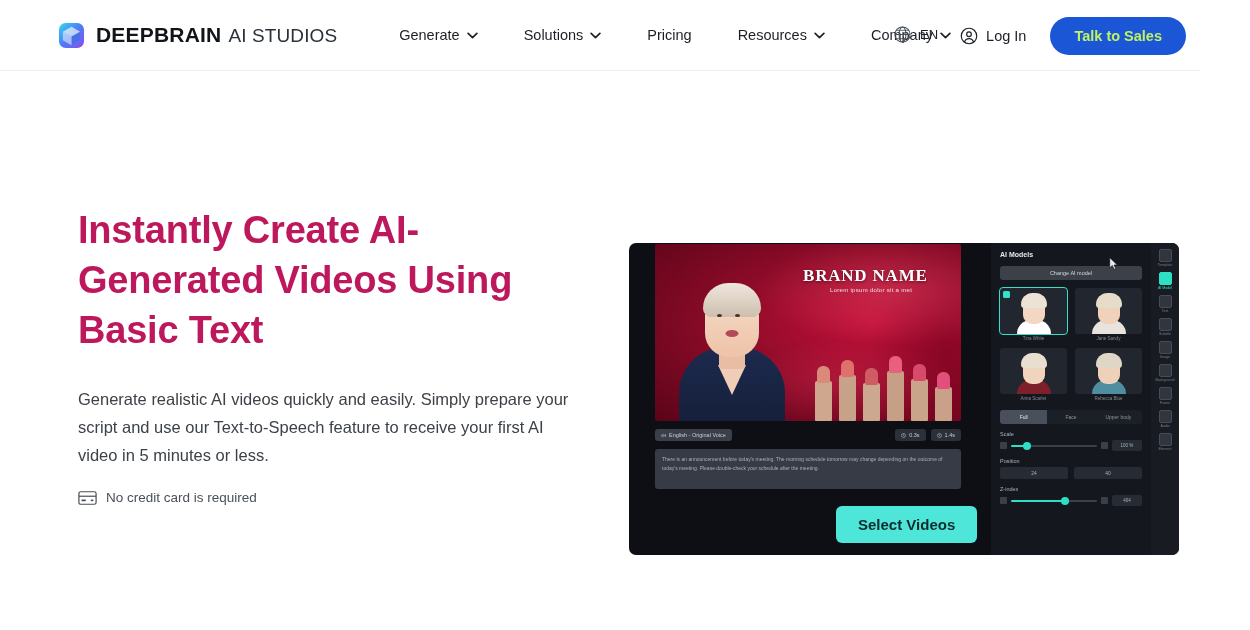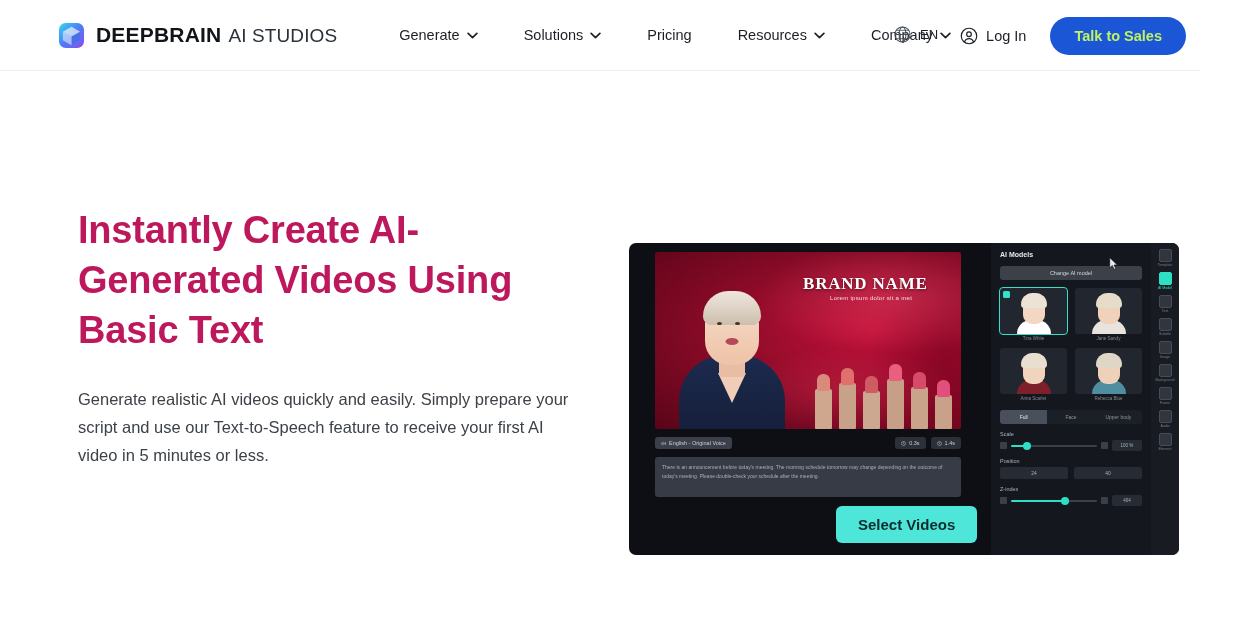--- a/index.html
+++ b/index.html
@@ -98,21 +98,21 @@
   
   .mockup {
     position: absolute; left: 629px; top: 243px;
     width: 550px; height: 312px;
     background: #0d0f14; border-radius: 7px;
     overflow: hidden;
   }
   .mock-inner { position:absolute; inset:0; display:flex; }
 
   
-  .canvas-col { position: relative; width: 362px; height: 100%; padding: 9px 8px 8px 26px; }
+  .canvas-col { position: relative; width: 362px; height: 100%; padding: 1px 8px 8px 26px; }
   .video {
     position: relative; width: 306px; height: 177px;
     border-radius: 2px; overflow: hidden;
     background: radial-gradient(ellipse at 72% 44%, #c2103a 0%, #8d0b28 48%, #5a0419 100%);
   }
   .vsilk {
     position:absolute; inset:0;
     background:
       radial-gradient(ellipse 220px 90px at 78% 26%, rgba(255,90,120,.34), transparent 62%),
       radial-gradient(ellipse 180px 70px at 62% 78%, rgba(255,60,100,.26), transparent 60%),
@@ -346,20 +346,29 @@
         <line x1="3.2" y1="5.6" x2="16.8" y2="5.6" stroke="#4a5058" stroke-width=".9"></line>
         <line x1="3.2" y1="14.4" x2="16.8" y2="14.4" stroke="#4a5058" stroke-width=".9"></line>
       </svg>
       <span>EN</span>
     </div>
   </div>
 
   <div class="hero-left">
     <h1 class="headline">Instantly Create AI-Generated Videos Using Basic Text</h1>
     <p class="subtitle">Generate realistic AI videos quickly and easily. Simply prepare your script and use our Text-to-Speech feature to receive your first AI video in 5 minutes or less.</p>
+    <div class="nocard">
+      <svg class="card-icon" viewBox="0 0 20 15">
+        <rect x=".8" y=".8" width="18.4" height="13.4" rx="2" fill="none" stroke="#4a5058" stroke-width="1.3"></rect>
+        <line x1=".8" y1="5.6" x2="19.2" y2="5.6" stroke="#4a5058" stroke-width="1.3"></line>
+        <rect x="3.4" y="9" width="5" height="2" rx="1" fill="#4a5058"></rect>
+        <rect x="13.4" y="9" width="3" height="2" rx="1" fill="#4a5058"></rect>
+      </svg>
+      <span>No credit card is required</span>
+    </div>
   </div>
 
   <div class="mockup">
     <div class="mock-inner">
 
       <div class="canvas-col">
         <div class="video">
           <div class="vsilk"></div>
           <div class="brandname">BRAND NAME</div>
           <div class="brandsub">Lorem ipsum dolor sit a met</div>

